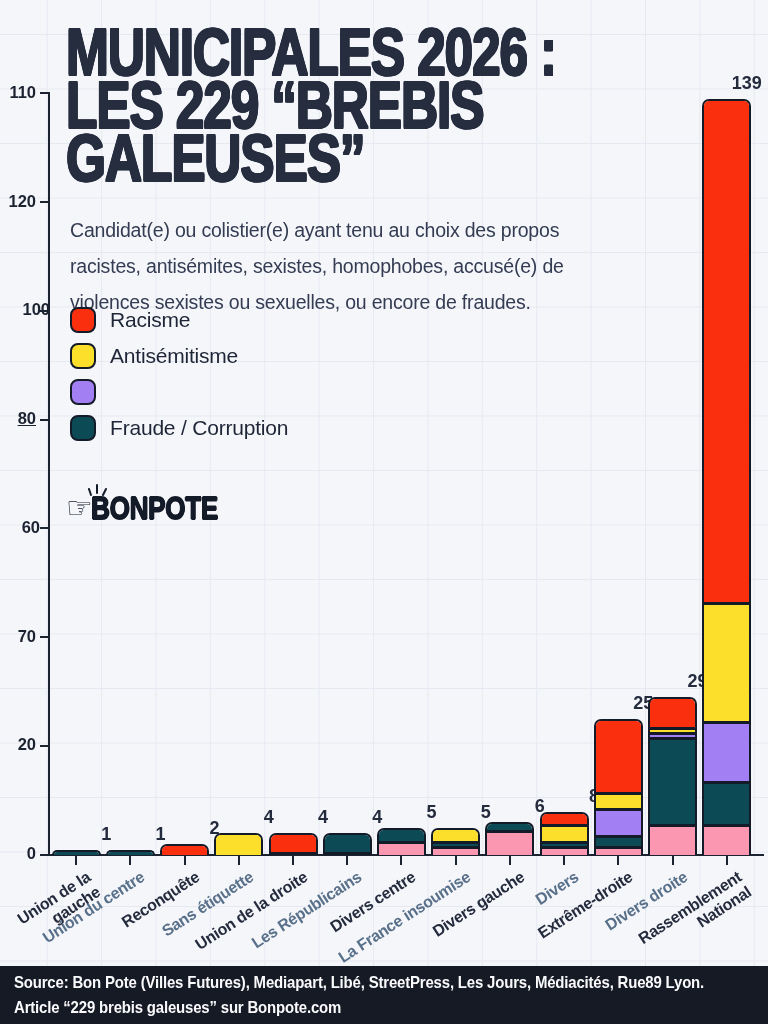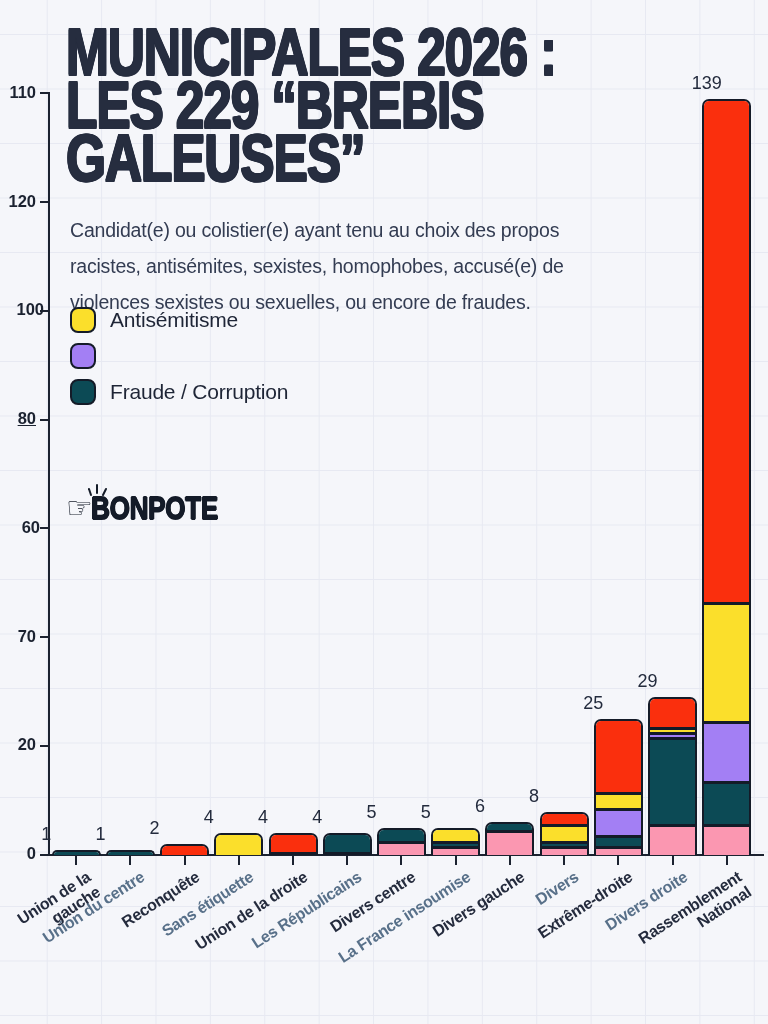--- a/index.html
+++ b/index.html
@@ -43,21 +43,21 @@
     transform:scaleX(0.82);transform-origin:0 50%;
     text-shadow:0.8px 0 currentColor,-0.8px 0 currentColor,0 0.8px currentColor,0 -0.8px currentColor;
   }
   
   .axis{background:#1B2230;}
   .ytick-label{width:34px;text-align:right;font-size:16.5px;font-weight:700;color:#1B2230;}
   .bar{box-sizing:border-box;border:2px solid #141B28;border-bottom:none;
        border-radius:7px 7px 0 0;overflow:hidden;display:flex;flex-direction:column;}
   .seg{flex:none;box-sizing:border-box;}
   .seg + .seg{border-top:3px solid #141B28;}
-  .bar-value{text-align:left;font-size:18px;font-weight:400;color:#232B3D;}
+  .bar-value{text-align:right;font-size:18px;font-weight:700;color:#232B3D;}
   .xlabel{
     width:160px;text-align:right;font-size:16px;font-weight:700;line-height:17.5px;
     white-space:pre-line;letter-spacing:-0.3px;
     transform:rotate(-33deg);transform-origin:100% 0;
   }
   
   .footer{left:0;top:966px;width:768px;height:58px;background:#151A25;}
   .footer-text{
     position:absolute;left:14px;top:5px;width:900px;
     color:#FAFAFC;font-size:17px;line-height:24.5px;font-weight:700;
@@ -71,20 +71,24 @@
 <div id="canvas">
 
   <div class="abs title">MUNICIPALES 2026 :
 LES 229 “BREBIS
 GALEUSES”</div>
   <div class="abs subtitle">Candidat(e) ou colistier(e) ayant tenu au choix des propos
 racistes, antisémites, sexistes, homophobes, accusé(e) de
 violences sexistes ou sexuelles, ou encore de fraudes.</div>
 
   <div class="abs legend" id="legend">
+      <div class="legend-item">
+        <div class="legend-swatch" style="background: rgb(250, 47, 13);"></div>
+        <div class="legend-label">Racisme</div>
+      </div>
       <div class="legend-item">
         <div class="legend-swatch" style="background: rgb(251, 223, 43);"></div>
         <div class="legend-label">Antisémitisme</div>
       </div>
       <div class="legend-item">
         <div class="legend-swatch" style="background: rgb(163, 127, 244);"></div>
       </div>
       <div class="legend-item">
         <div class="legend-swatch" style="background: rgb(12, 74, 85);"></div>
         <div class="legend-label">Fraude / Corruption</div>
@@ -110,21 +114,21 @@
       <div class="ytick-label" style="position: absolute; left: 2px; top: 844px;">0</div>
       <div class="axis" style="position: absolute; left: 40px; top: 744.78px; width: 9px; height: 2px;"></div>
       <div class="ytick-label" style="position: absolute; left: 2px; top: 735.28px;">20</div>
       <div class="axis" style="position: absolute; left: 40px; top: 636.06px; width: 9px; height: 2px;"></div>
       <div class="ytick-label" style="position: absolute; left: 2px; top: 626.56px;">70</div>
       <div class="axis" style="position: absolute; left: 40px; top: 527.34px; width: 9px; height: 2px;"></div>
       <div class="ytick-label" style="position: absolute; left: 6px; top: 517.84px;">60</div>
       <div class="axis" style="position: absolute; left: 40px; top: 418.62px; width: 9px; height: 2px;"></div>
       <div class="ytick-label" style="position: absolute; left: 2px; top: 409.12px; text-decoration: underline;">80</div>
       <div class="axis" style="position: absolute; left: 40px; top: 309.9px; width: 9px; height: 2px;"></div>
-      <div class="ytick-label" style="position: absolute; left: 10px; top: 300.4px;">100</div>
+      <div class="ytick-label" style="position: absolute; left: 16px; top: 300.4px;">100</div>
       <div class="axis" style="position: absolute; left: 40px; top: 201.18px; width: 9px; height: 2px;"></div>
       <div class="ytick-label" style="position: absolute; left: 2px; top: 191.68px;">120</div>
       <div class="axis" style="position: absolute; left: 40px; top: 92.46px; width: 9px; height: 2px;"></div>
       <div class="ytick-label" style="position: absolute; left: 2px; top: 82.96px;">110</div>
       <div class="bar" style="position: absolute; left: 51.7px; top: 849.564px; width: 49px; height: 5.436px;">
         <div class="seg" style="height: 5.436px; background: rgb(12, 74, 85);"></div>
       </div>
       <div class="bar-value" style="position: absolute; left: 41.2px; top: 823.564px; width: 70px;">1</div>
       <div class="axis" style="position: absolute; left: 75.2px; top: 856px; width: 2px; height: 9px;"></div>
       <div class="xlabel" style="position: absolute; left: -75.8px; top: 868px; color: rgb(36, 43, 61);">Union de la
@@ -218,14 +222,18 @@
         <div class="seg" style="height: 59.796px; background: rgb(163, 127, 244);"></div>
         <div class="seg" style="height: 43.488px; background: rgb(12, 74, 85);"></div>
         <div class="seg" style="height: 32.616px; background: rgb(251, 151, 177);"></div>
       </div>
       <div class="bar-value" style="position: absolute; left: 691.72px; top: 73.396px; width: 70px;">139</div>
       <div class="axis" style="position: absolute; left: 725.72px; top: 856px; width: 2px; height: 9px;"></div>
       <div class="xlabel" style="position: absolute; left: 574.72px; top: 868px; color: rgb(36, 43, 61);">Rassemblement
 National</div>
     </div>
 
+  <div class="abs footer">
+    <div class="footer-text">Source: Bon Pote (Villes Futures), Mediapart, Libé, StreetPress, Les Jours, Médiacités, Rue89 Lyon.
+Article “229 brebis galeuses” sur Bonpote.com</div>
+  </div>
 
 </div>
 
 </body></html>

